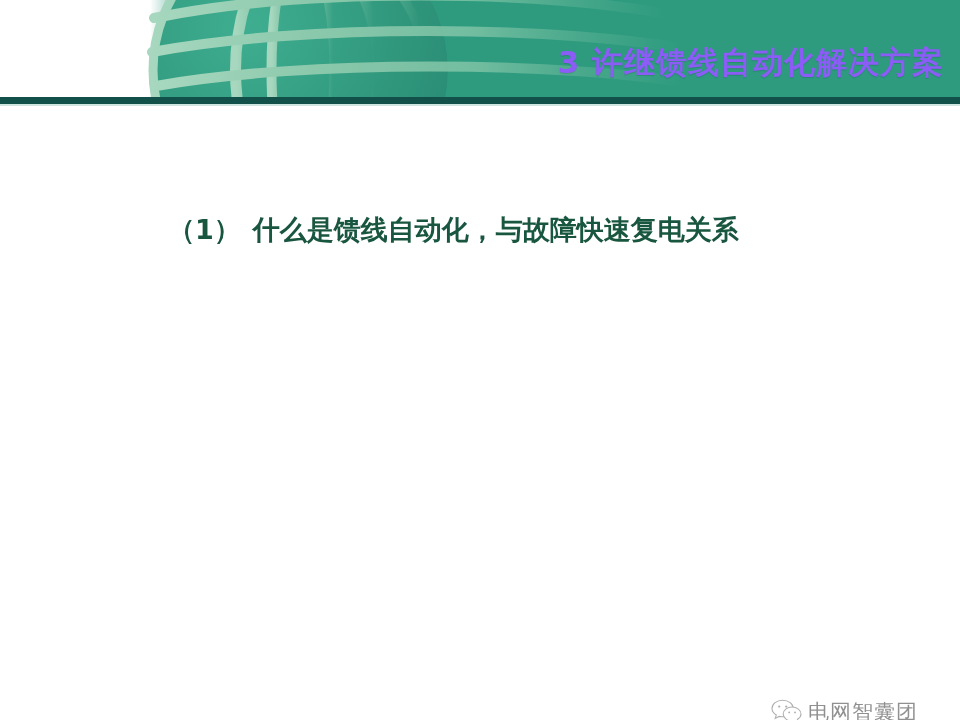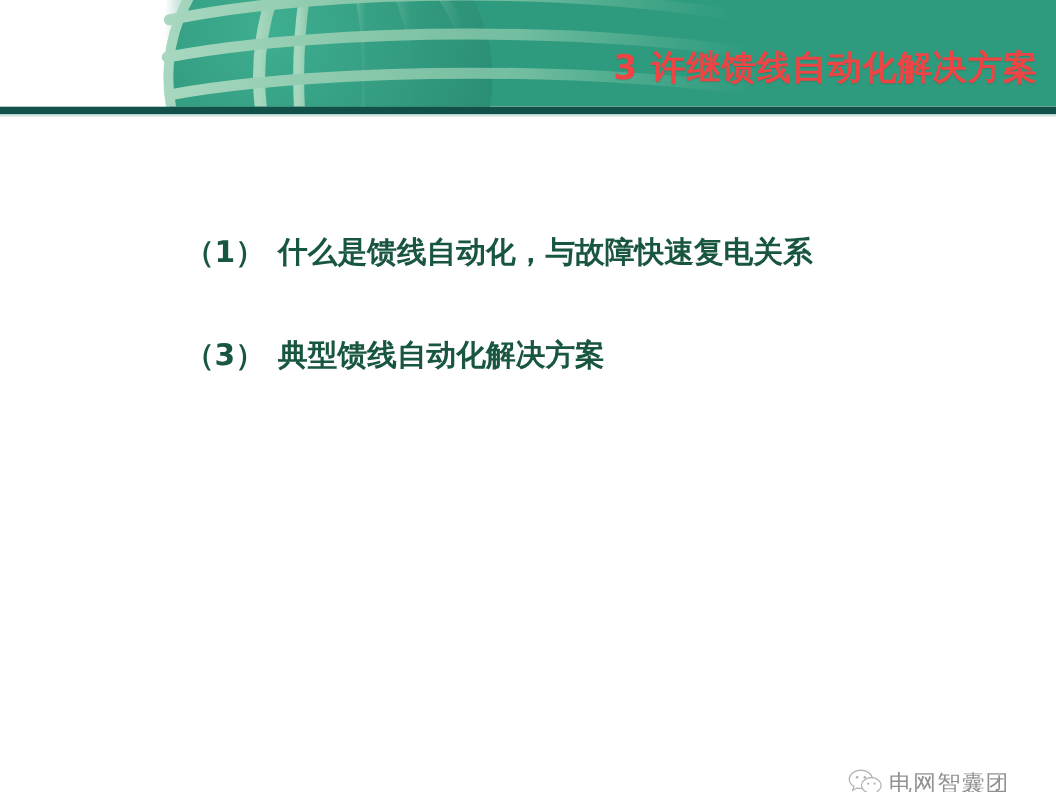--- a/index.html
+++ b/index.html
@@ -53,21 +53,21 @@
     top: 104px;
     width: 960px;
     height: 2px;
     background: #cfe6e0;
   }
 
   .header-title {
     position: absolute;
     right: 16px;
     top: 47px;
-    color: #ef4444;
+    color: #8b5cf6;
     font-size: 31px;
     font-weight: bold;
     letter-spacing: 1px;
     line-height: 1;
     white-space: nowrap;
     text-shadow: 0 1px 1px rgba(0,0,0,0.12);
   }
 
   
   .body-area {
@@ -192,23 +192,20 @@
   <div class="header-rule-shadow"></div>
 
   <div class="body-area">
     <div class="agenda">
 
       <div class="agenda-item">
         <span class="agenda-index">（1）</span><span class="agenda-label">什么是馈线自动化，与故障快速复电关系</span>
       </div>
 
 
-      <div class="agenda-item">
-        <span class="agenda-index">（3）</span><span class="agenda-label">典型馈线自动化解决方案</span>
-      </div>
 
     </div>
 
     <div class="watermark">
       <svg class="wechat-icon" viewBox="0 0 34 28">
         <g fill="none" stroke="#808080" stroke-width="1.1">
           <path d="M12.6 2.2 C 6.6 2.2, 2.0 6.0, 2.0 10.5
                    C 2.0 13.1, 3.7 15.4, 6.3 16.9
                    L 5.2 20.4 L 9.0 18.4
                    C 10.2 18.7, 11.4 18.8, 12.6 18.8

